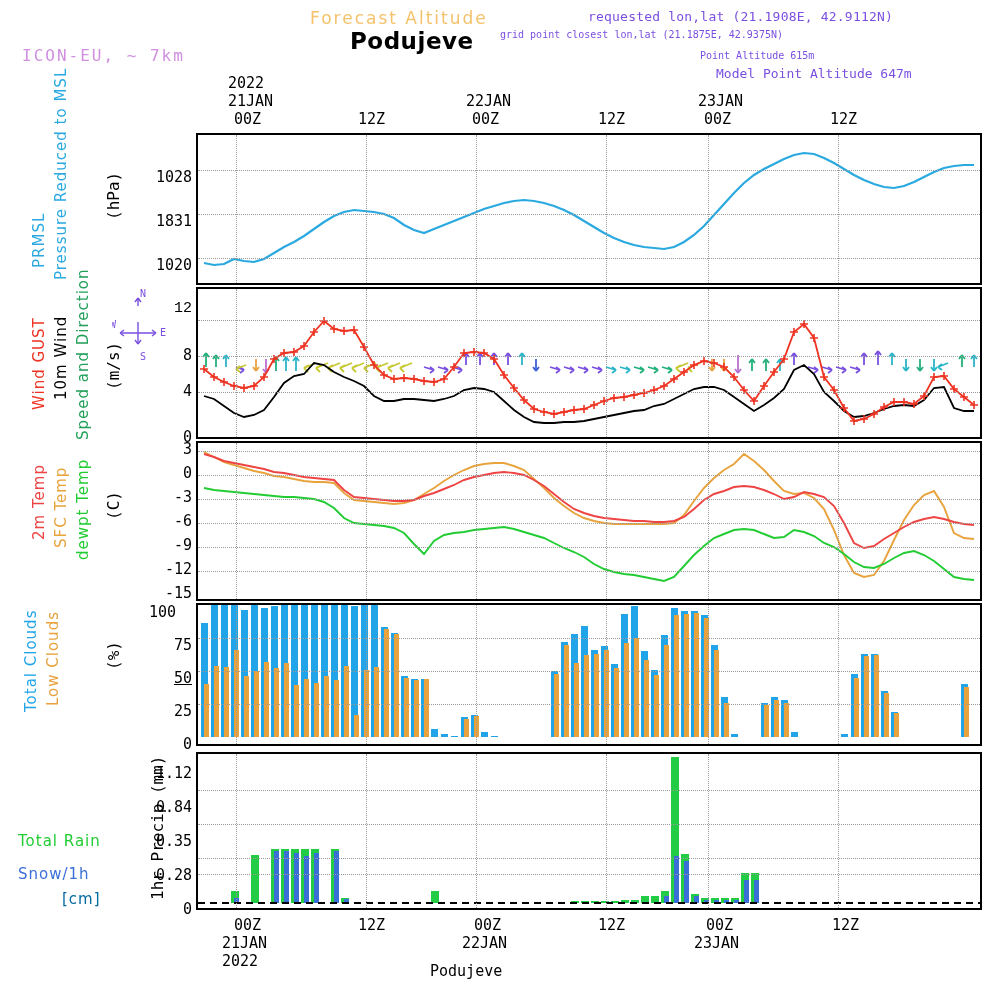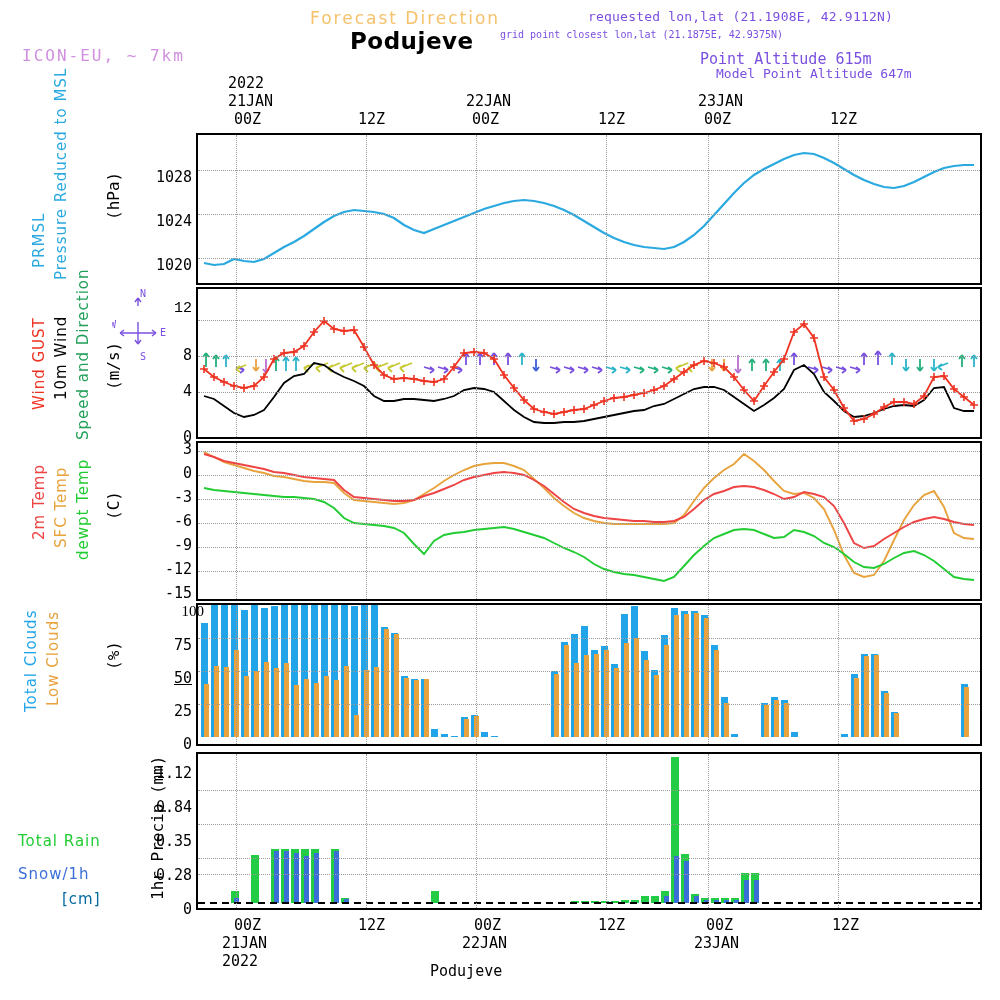--- a/index.html
+++ b/index.html
@@ -5,42 +5,42 @@
   html,body{margin:0;padding:0;background:#ffffff;}
   body{width:1000px;height:1000px;font-family:"DejaVu Sans",sans-serif;position:relative;overflow:hidden;}
   .abs{position:absolute;}
   .mono{font-family:"DejaVu Sans Mono",monospace;}
   
   #hdr-forecast{left:310px;top:8px;font-size:17px;color:#f5c26b;letter-spacing:2px;font-family:"DejaVu Sans",sans-serif;}
   #hdr-title{left:350px;top:28px;font-size:23px;font-weight:bold;color:#000;letter-spacing:0.5px;}
   #hdr-model{left:22px;top:46px;font-size:16px;color:#d08fe0;letter-spacing:2px;}
   #hdr-req{left:588px;top:9px;font-size:13px;color:#7a4fe0;letter-spacing:0.2px;}
   #hdr-grid{left:500px;top:29px;font-size:10px;color:#7a4fe0;}
-  #hdr-alt{left:700px;top:50px;font-size:15px;color:#7a4fe0;}
+  #hdr-alt{left:700px;top:50px;font-size:10px;color:#7a4fe0;}
   #hdr-malt{left:716px;top:66px;font-size:13px;color:#7a4fe0;}
   #watermark{left:963px;top:640px;font-size:14px;color:#d8d8d8;transform:rotate(90deg);transform-origin:left top;letter-spacing:1px;}
 
   
   .tlab{font-size:15px;color:#000;font-family:"DejaVu Sans Mono",monospace;}
   
   .panel{position:absolute;left:196px;border:2px solid #000;box-sizing:border-box;background:#fff;}
   .ylab{position:absolute;font-size:15px;font-family:"DejaVu Sans Mono",monospace;color:#000;text-align:right;}
   .rot{position:absolute;transform-origin:left top;white-space:nowrap;}
   .vtxt{font-size:15px;font-family:"DejaVu Sans",sans-serif;letter-spacing:1px;}
   .sideunit{font-size:16px;font-family:"DejaVu Sans Mono",monospace;color:#000;}
   .gridv{position:absolute;top:0;bottom:0;width:1px;border-left:1px dotted #9a9a9a;}
   .gridh{position:absolute;left:0;right:0;height:1px;border-top:1px dotted #9a9a9a;}
   #bottomlab{left:430px;top:962px;font-size:15px;font-family:"DejaVu Sans Mono",monospace;}
   .blab{position:absolute;font-size:15px;font-family:"DejaVu Sans Mono",monospace;color:#000;}
   svg{display:block;}
 </style>
 </head>
 <body>
 
-<div class="abs" id="hdr-forecast">Forecast Direction</div>
+<div class="abs" id="hdr-forecast">Forecast Altitude</div>
 <div class="abs" id="hdr-title">Podujeve</div>
 <div class="abs mono" id="hdr-model">ICON-EU, ~ 7km</div>
 <div class="abs mono" id="hdr-req">requested lon,lat (21.1908E, 42.9112N)</div>
 <div class="abs mono" id="hdr-grid">grid point closest lon,lat (21.1875E, 42.9375N)</div>
 <div class="abs mono" id="hdr-alt">Point Altitude 615m</div>
 <div class="abs mono" id="hdr-malt">Model Point Altitude 647m</div>
 <div class="abs mono" id="watermark">by Angel</div>
 
 <div class="abs tlab" style="left:228px;top:74px;">2022</div>
 <div class="abs tlab" style="left:228px;top:92px;">21JAN</div>
@@ -84,21 +84,21 @@
   <div class="gridv" style="left:510px;"></div>
   <div class="gridv" style="left:640px;"></div>
   <div class="gridh" style="top:123px;"></div>
   <div class="gridh" style="top:79px;"></div>
   <div class="gridh" style="top:35px;"></div>
   <svg width="782" height="148" viewBox="0 0 782 148">
     <polyline fill="none" stroke="#2aa9e0" stroke-width="2.2" points="6,128 16,130 26,129 36,124 46,126 56,127 66,124 76,118 86,112 96,107 106,101 116,94 126,87 136,81 146,77 156,75 166,76 176,77 186,79 196,83 206,90 216,95 226,98 236,94 246,90 256,86 266,82 276,78 286,74 296,71 306,68 316,66 326,65 336,66 346,68 356,71 366,75 376,80 386,86 396,92 406,98 416,103 426,107 436,110 446,112 456,113 466,114 476,112 486,107 496,100 506,91 516,80 526,69 536,58 546,48 556,40 566,34 576,29 586,24 596,20 606,18 616,19 626,23 636,28 646,34 656,40 666,45 676,49 686,52 696,53 706,51 716,47 726,42 736,37 746,33 756,31 766,30 776,30"></polyline>
   </svg>
 </div>
 <div class="ylab" style="left:140px;top:256px;width:52px;">1020</div>
-<div class="ylab" style="left:140px;top:212px;width:52px;">1024</div>
+<div class="ylab" style="left:140px;top:212px;width:52px;">1831</div>
 <div class="ylab" style="left:140px;top:168px;width:52px;">1028</div>
 
 <div class="panel" id="p2" style="top:287px;width:786px;height:152px;">
   <div class="gridv" style="left:38px;"></div>
   <div class="gridv" style="left:168px;"></div>
   <div class="gridv" style="left:278px;"></div>
   <div class="gridv" style="left:408px;"></div>
   <div class="gridv" style="left:510px;"></div>
   <div class="gridv" style="left:640px;"></div>
   <div class="gridh" style="top:103px;"></div>
@@ -603,21 +603,21 @@
         <rect x="696" y="108" width="5" height="24" fill="#e8a33d"></rect>
       <rect x="763" y="79" width="7" height="53" fill="#22a5e8"></rect>
         <rect x="766" y="82" width="5" height="50" fill="#e8a33d"></rect>
     </g>
   </svg>
 </div>
 <div class="ylab" style="left:136px;top:735px;width:56px;">0</div>
 <div class="ylab" style="left:136px;top:702px;width:56px;">25</div>
 <div class="ylab" style="left:136px;top:669px;width:56px;text-decoration:underline;">50</div>
 <div class="ylab" style="left:136px;top:636px;width:56px;">75</div>
-<div class="ylab" style="left:140px;top:603px;width:64px;font-family:Liberation Serif, serif;">100</div>
+<div class="ylab" style="left:112px;top:603px;width:64px;">100</div>
 
 <div class="panel" id="p5" style="top:752px;width:786px;height:158px;">
   <div class="gridv" style="left:38px;"></div>
   <div class="gridv" style="left:168px;"></div>
   <div class="gridv" style="left:278px;"></div>
   <div class="gridv" style="left:408px;"></div>
   <div class="gridv" style="left:510px;"></div>
   <div class="gridv" style="left:640px;"></div>
   <div class="gridh" style="top:36px;"></div>
   <div class="gridh" style="top:70px;"></div>

